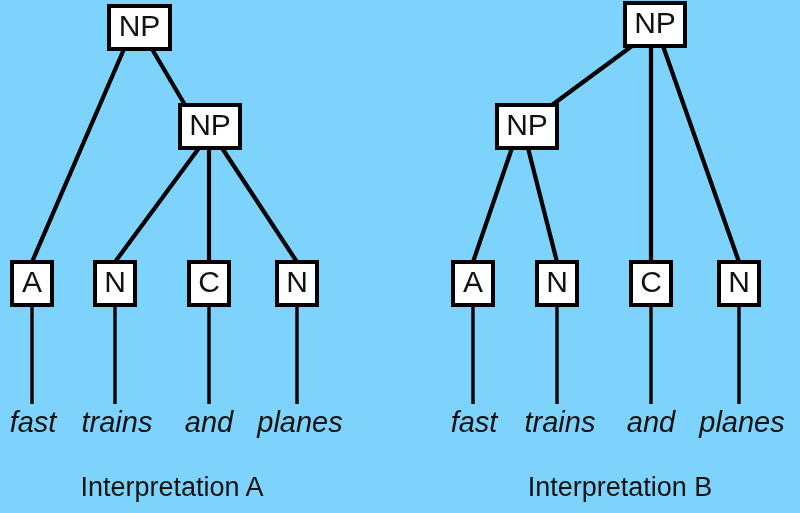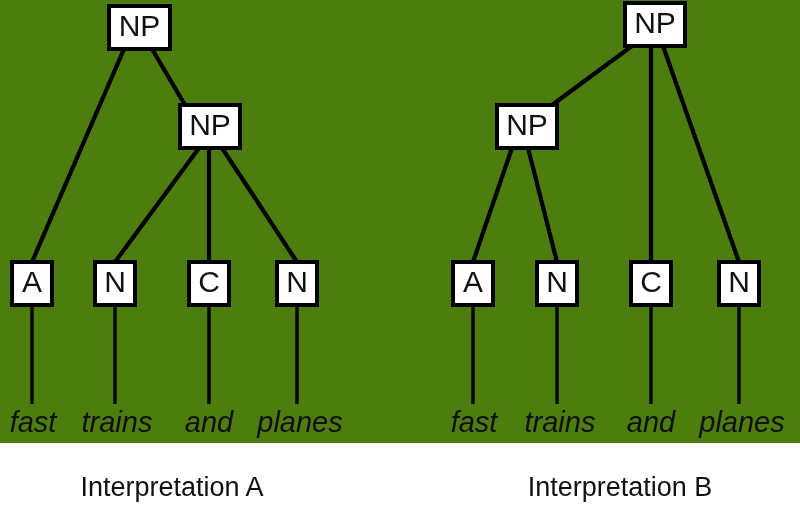--- a/index.html
+++ b/index.html
@@ -9,22 +9,22 @@
   }
   body {
     width: 800px;
     height: 513px;
     font-family: "Liberation Sans", sans-serif;
     overflow: hidden;
   }
   #figure {
     position: relative;
     width: 800px;
-    height: 443px;
-    background: #4d7c0f;
+    height: 513px;
+    background: #7dd3fc;
   }
   svg.tree-canvas {
     position: absolute;
     top: 0;
     left: 0;
     width: 800px;
     height: 513px;
     display: block;
   }
   .node-box {

